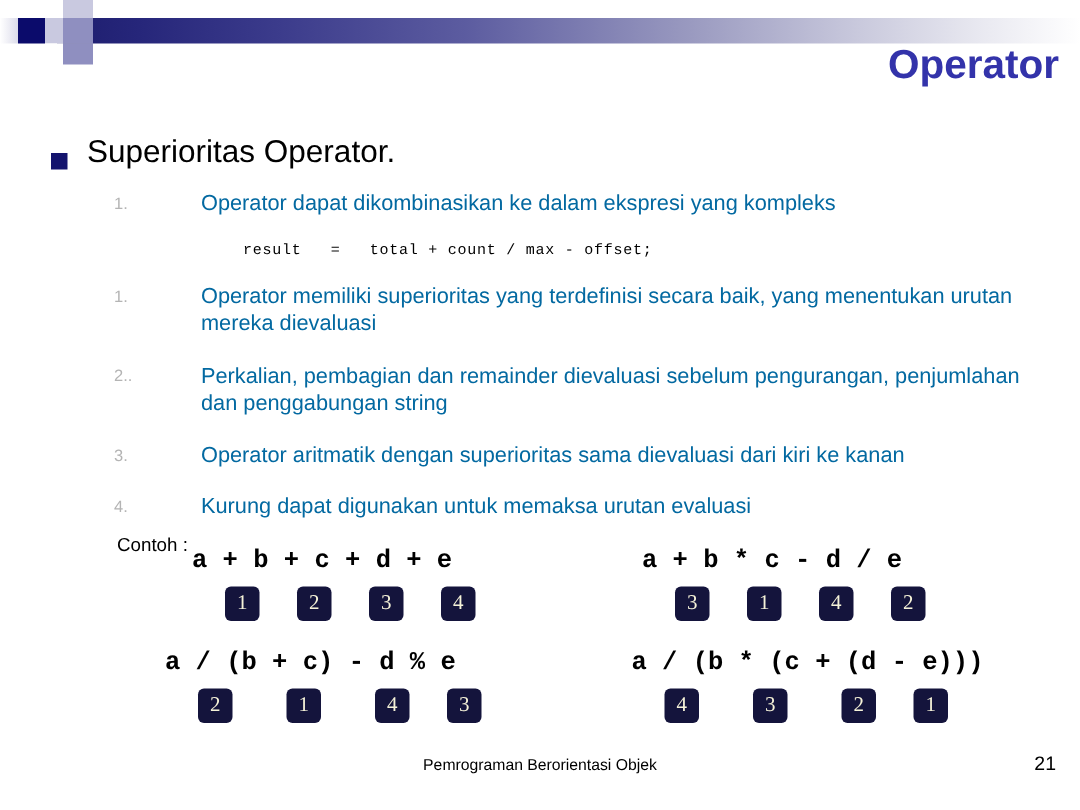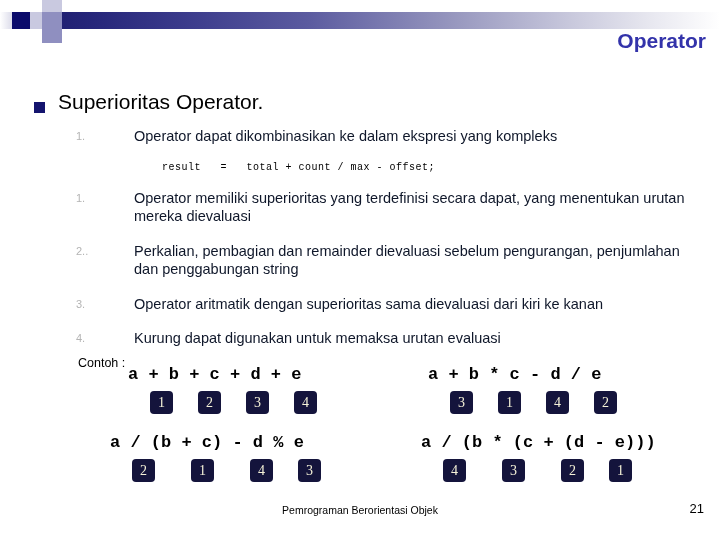--- a/index.html
+++ b/index.html
@@ -47,21 +47,21 @@
   .sq-g { left: 42px; top: 0px;  width: 20px; height: 12px; background: #c9c9e0; }
   .sq-h { left: 42px; top: 12px; width: 20px; height: 17px; background: #8f8fc0; }
   .sq-i { left: 42px; top: 29px; width: 20px; height: 14px; background: #8f8fc0; }
   .sq-j { left: 12px; top: 0px;  width: 18px; height: 12px; background: #ffffff; }
 
   
   .slide-title {
     position: absolute;
     right: 14px;
     top: 30px;
-    font-size: 21px;
+    font-size: 27px;
     font-weight: bold;
     color: #3333aa;
     letter-spacing: 0px;
     line-height: 1;
   }
 
   
   .heading-row {
     position: absolute;
     left: 34px;
@@ -96,21 +96,21 @@
   }
   .li-num {
     width: 58px;
     flex: 0 0 auto;
     font-size: 11px;
     color: #b4b4b4;
     padding-top: 3px;
   }
   .li-text {
     font-size: 14.5px;
-    color: #0f172a;
+    color: #0369a1;
     line-height: 1.28;
     max-width: 560px;
   }
   .code-line {
     font-family: "Liberation Mono", "DejaVu Sans Mono", monospace;
     font-size: 10px;
     color: #000000;
     margin: 6px 0 16px 86px;
     letter-spacing: 0.5px;
     white-space: pre;
@@ -214,21 +214,21 @@
 
   <div class="li">
     <div class="li-num">1.</div>
     <div class="li-text">Operator dapat dikombinasikan ke dalam ekspresi yang kompleks</div>
   </div>
 
   <div class="code-line">result   =   total + count / max - offset;</div>
 
   <div class="li">
     <div class="li-num">1.</div>
-    <div class="li-text">Operator memiliki superioritas yang terdefinisi secara dapat, yang menentukan urutan mereka dievaluasi</div>
+    <div class="li-text">Operator memiliki superioritas yang terdefinisi secara baik, yang menentukan urutan mereka dievaluasi</div>
   </div>
 
   <div class="li">
     <div class="li-num">2..</div>
     <div class="li-text">Perkalian, pembagian dan remainder dievaluasi sebelum pengurangan, penjumlahan dan penggabungan string</div>
   </div>
 
   <div class="li">
     <div class="li-num">3.</div>
     <div class="li-text">Operator aritmatik dengan superioritas sama dievaluasi dari kiri ke kanan</div>

